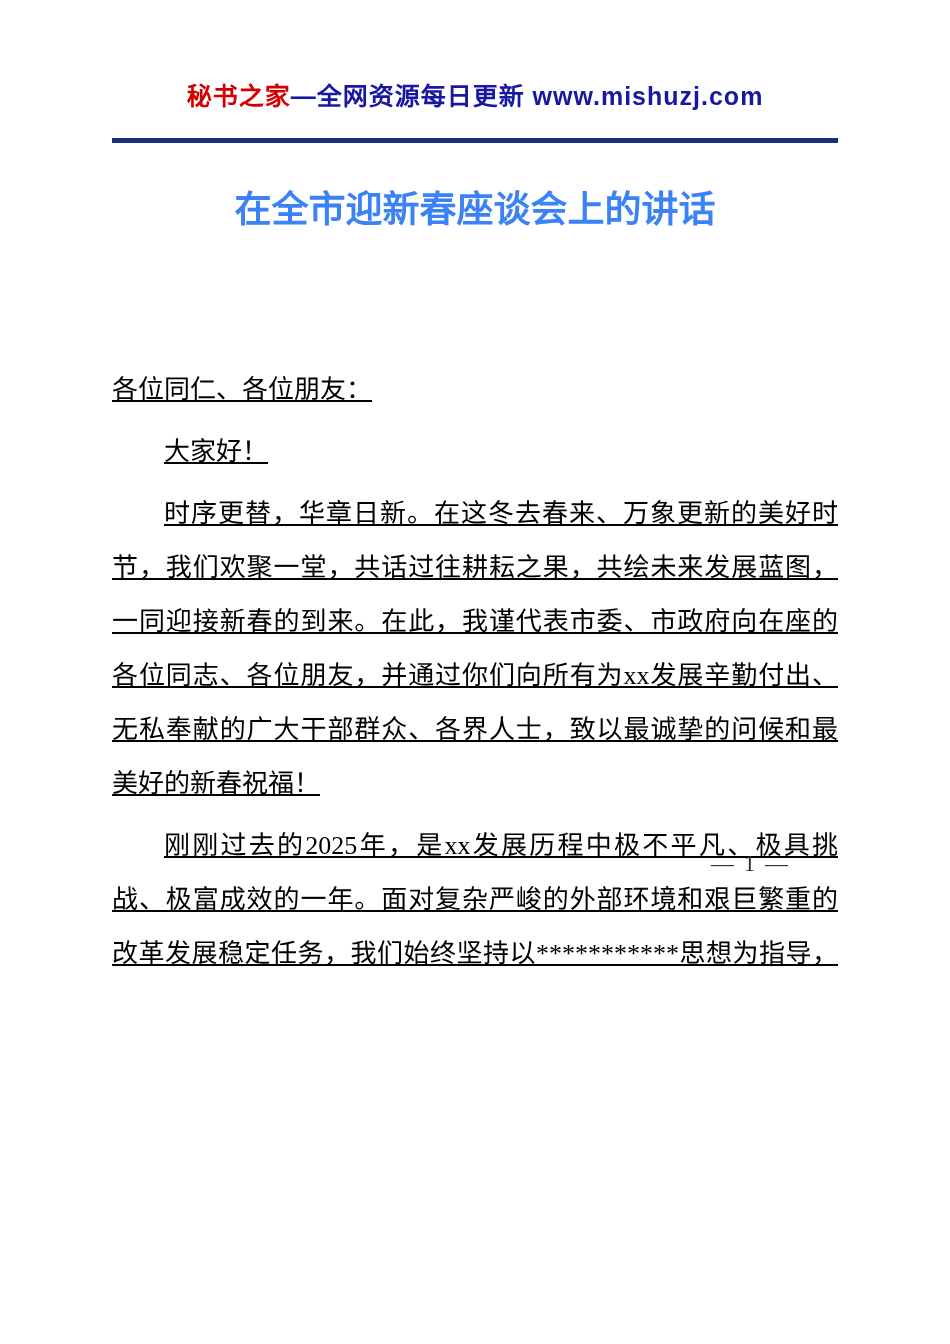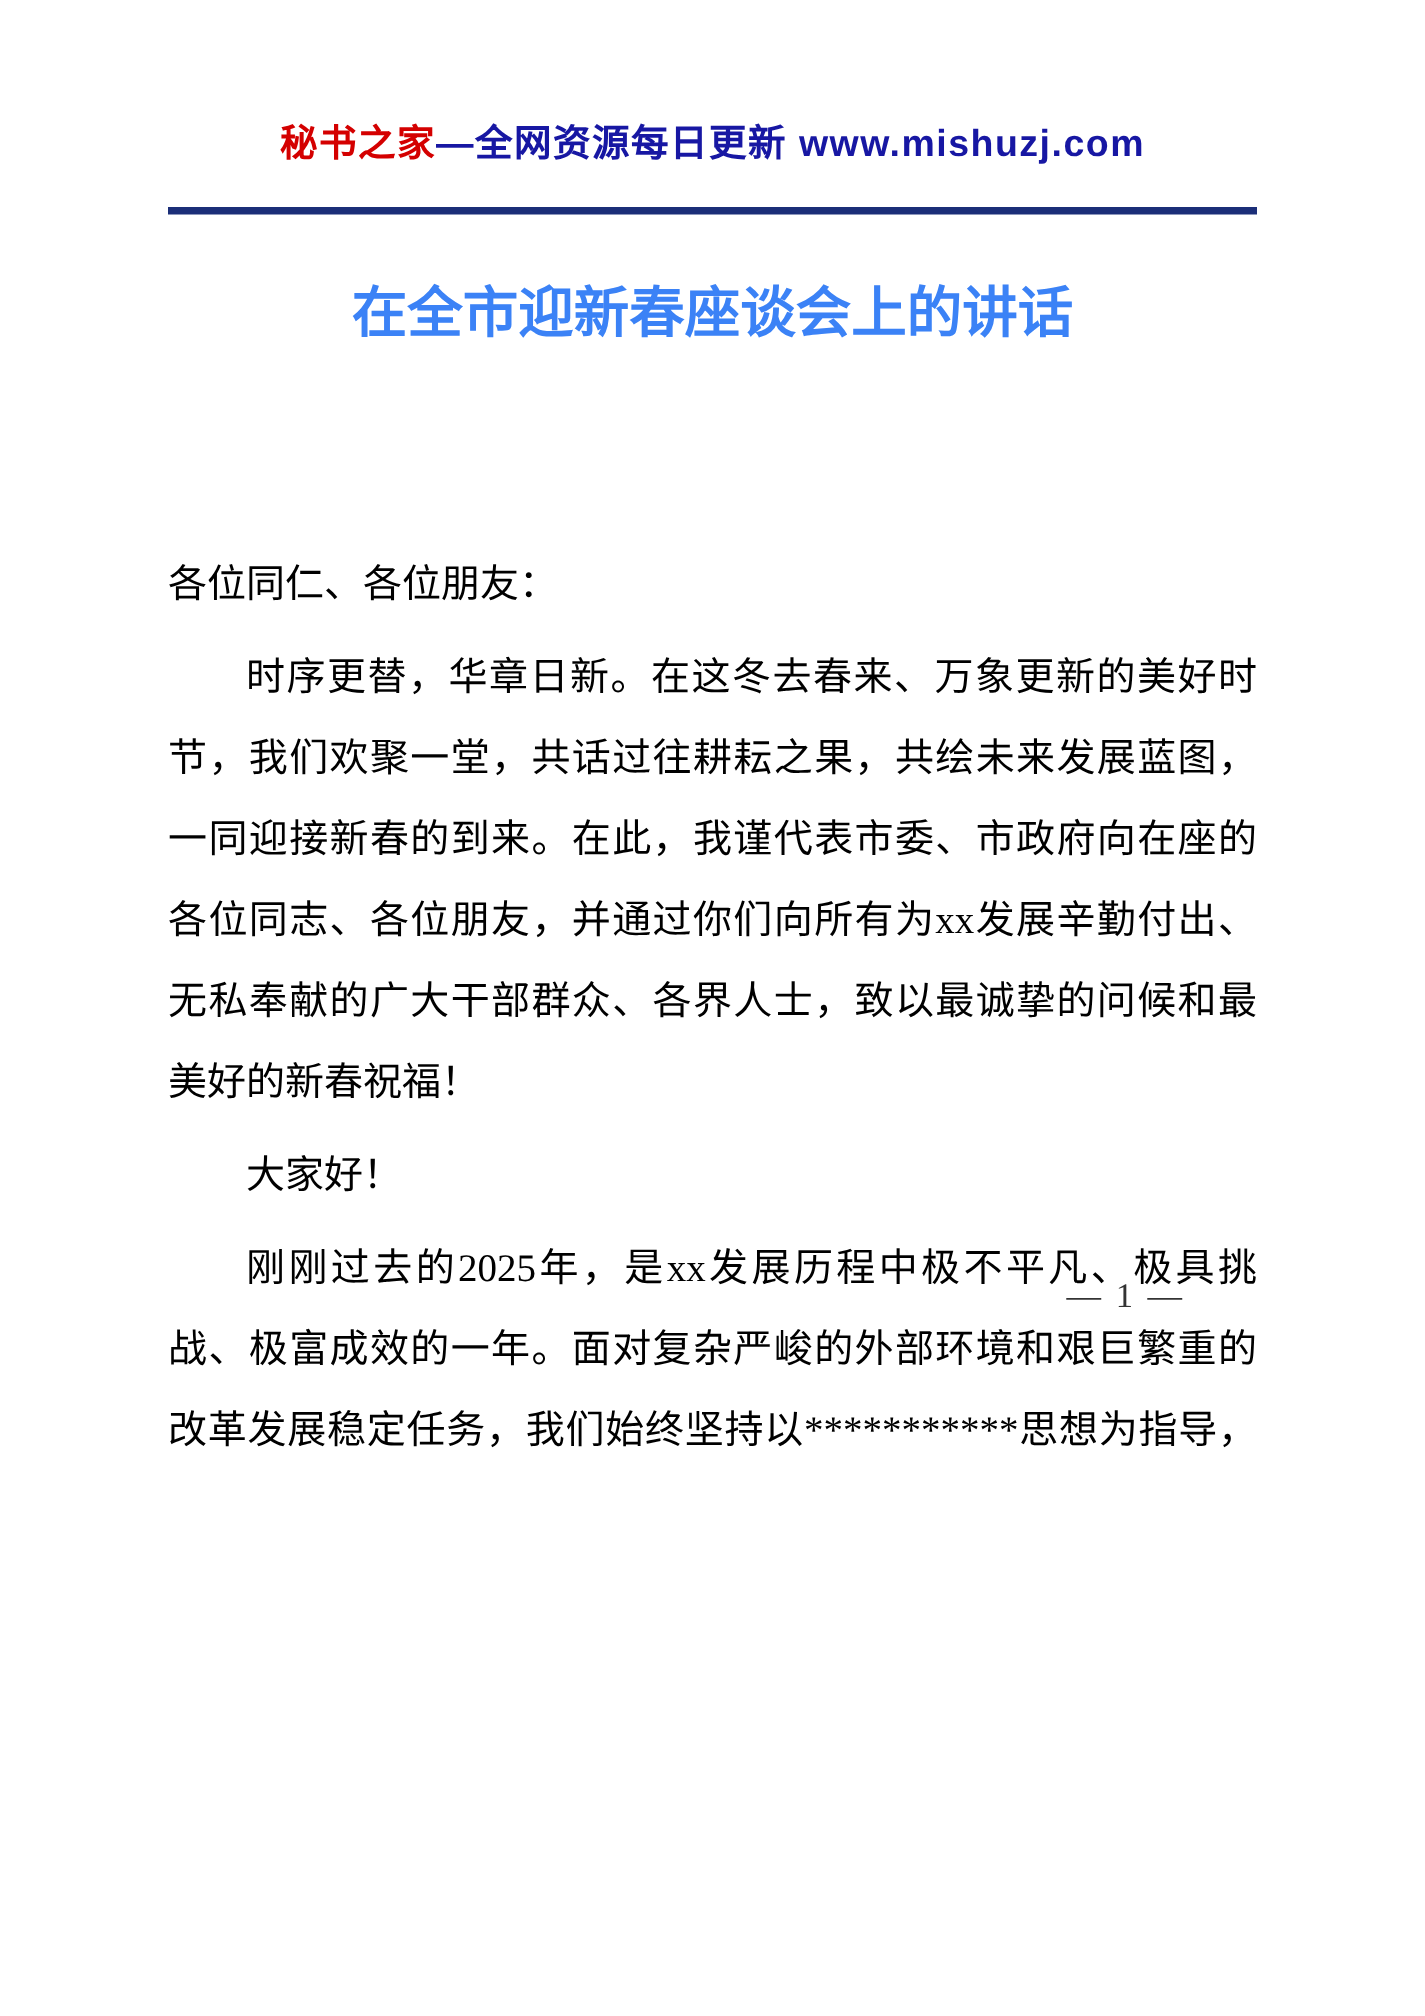--- a/index.html
+++ b/index.html
@@ -43,20 +43,21 @@
     font-size: 37px;
     line-height: 46px;
     font-weight: 700;
     color: #3b82f6;
   }
   .doc-body {
     margin-top: 130px;
     font-size: 26px;
     line-height: 54px;
     text-align: justify;
+    text-decoration: underline;
   }
   .doc-body p {
     margin-bottom: 8px;
   }
   .doc-body .para {
     text-indent: 2em;
   }
   .page-number {
     position: absolute;
     right: 160px;
@@ -75,20 +76,20 @@
   <header class="site-header">
     <span class="brand">秘书之家</span><span class="tagline">—全网资源每日更新 </span><span class="url">www.mishuzj.com</span>
   </header>
 
   <div class="divider"></div>
 
   <h1 class="doc-title">在全市迎新春座谈会上的讲话</h1>
 
   <main class="doc-body">
     <p class="salutation">各位同仁、各位朋友：</p>
+    <p class="para">大家好！</p>
     <p class="para">时序更替，华章日新。在这冬去春来、万象更新的美好时节，我们欢聚一堂，共话过往耕耘之果，共绘未来发展蓝图，一同迎接新春的到来。在此，我谨代表市委、市政府向在座的各位同志、各位朋友，并通过你们向所有为xx发展辛勤付出、无私奉献的广大干部群众、各界人士，致以最诚挚的问候和最美好的新春祝福！</p>
-    <p class="para">大家好！</p>
     <p class="para">刚刚过去的2025年，是xx发展历程中极不平凡、极具挑战、极富成效的一年。面对复杂严峻的外部环境和艰巨繁重的改革发展稳定任务，我们始终坚持以***********思想为指导，凝心聚力，攻坚克难，交出了一份沉甸甸的答卷。一年来，我们承压奋进，经济大盘在逆势中筑稳向好。 我们坚持稳中求进工作总基调，科学精准实施宏观政策，着力扩大内需、优化结构、提振信心、防范化解风险。全年地区生产总值预计增长 x</p>
   </main>
 
   <div class="page-number">— 1 —</div>
 
 </div>
 
 </body></html>

